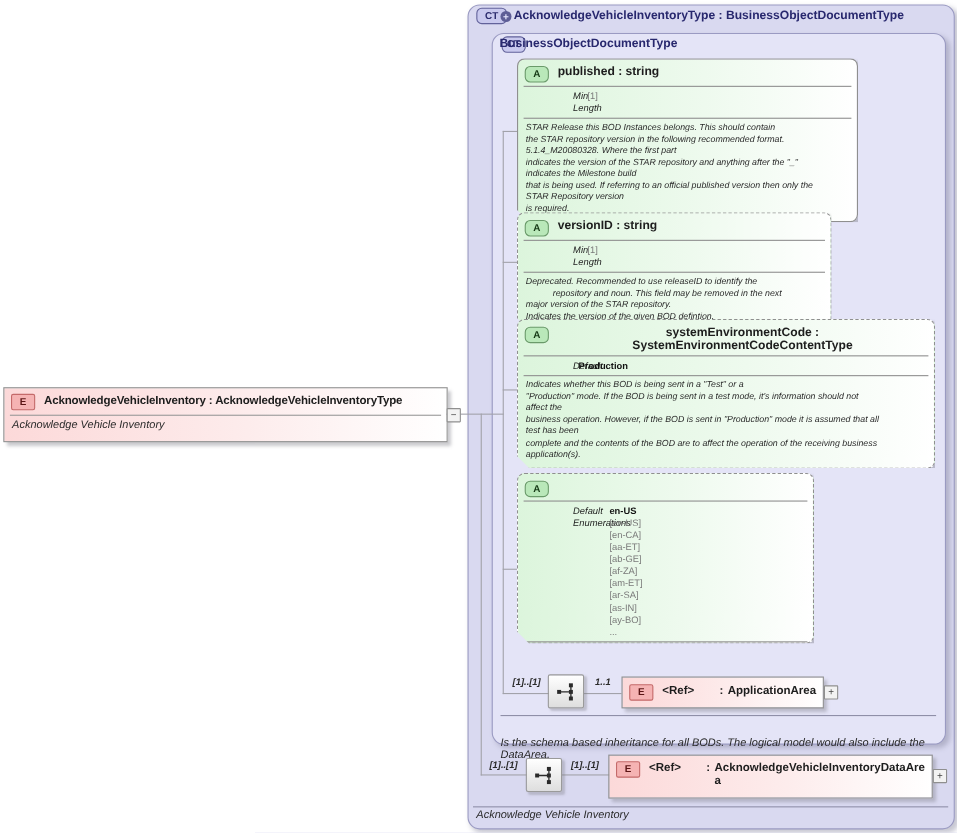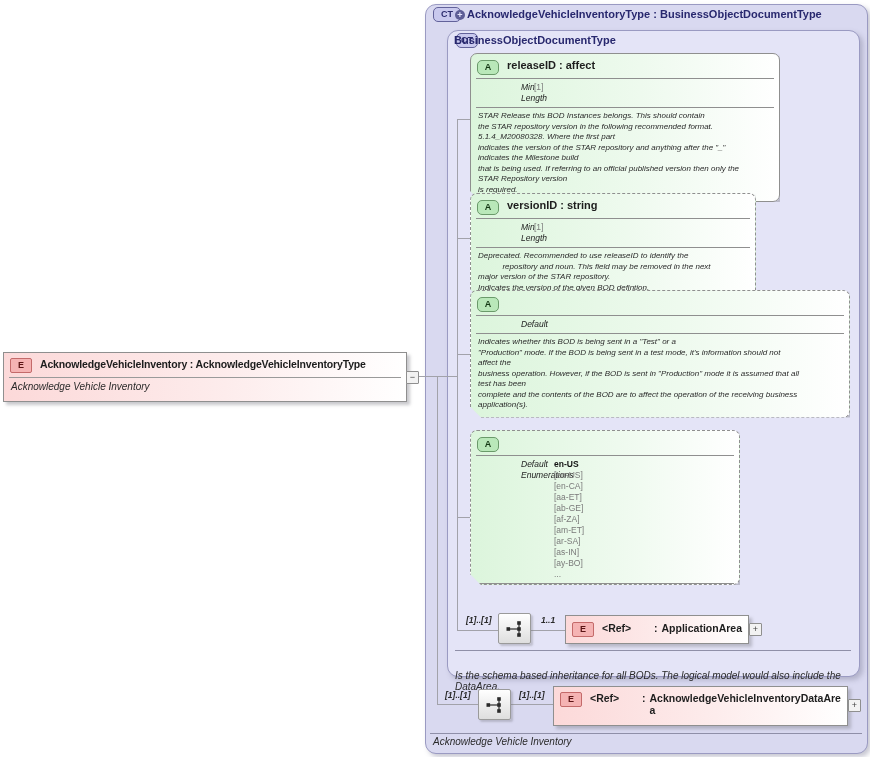--- a/index.html
+++ b/index.html
@@ -109,21 +109,21 @@
     <span class="root-title">AcknowledgeVehicleInventory : AcknowledgeVehicleInventoryType</span>
   </div>
   <div class="sep"></div>
   <div class="annot">Acknowledge Vehicle Inventory</div>
 </div>
 <div class="pm" style="left:406px;top:371px;">−</div>
 
 <div class="attr attr1" style="left:470px;top:53px;width:308px;">
   <div class="attr-header">
     <span class="a-icon">A</span>
-    <span class="hdr-text">releaseID : affect</span>
+    <span class="hdr-text">published : string</span>
   </div>
   <div class="sep"></div>
   <div class="facets f-ml">
     <span class="flabel">Min Length</span>
     <span class="fval">[1]</span>
   </div>
   <div class="sep"></div>
   <div class="attr-desc">STAR Release this BOD Instances belongs. This should contain
 the STAR repository version in the following recommended format.
 5.1.4_M20080328. Where the first part
@@ -147,24 +147,26 @@
   <div class="sep"></div>
   <div class="attr-desc">Deprecated. Recommended to use releaseID to identify the
            repository and noun. This field may be removed in the next
 major version of the STAR repository.
 Indicates the version of the given BOD defintion.</div>
 </div>
 
 <div class="attr attr3 opt" style="left:470px;top:290px;width:378px;">
   <div class="attr-header">
     <span class="a-icon">A</span>
+    <span class="hdr-text">systemEnvironmentCode : SystemEnvironmentCodeContentType</span>
   </div>
   <div class="sep"></div>
   <div class="facets f-def">
     <span class="flabel">Default</span>
+    <span class="fval bold">Production</span>
   </div>
   <div class="sep"></div>
   <div class="attr-desc">Indicates whether this BOD is being sent in a "Test" or a
 "Production" mode. If the BOD is being sent in a test mode, it's information should not
 affect the
 business operation. However, if the BOD is sent in "Production" mode it is assumed that all
 test has been
 complete and the contents of the BOD are to affect the operation of the receiving business
 application(s).</div>
 </div>

